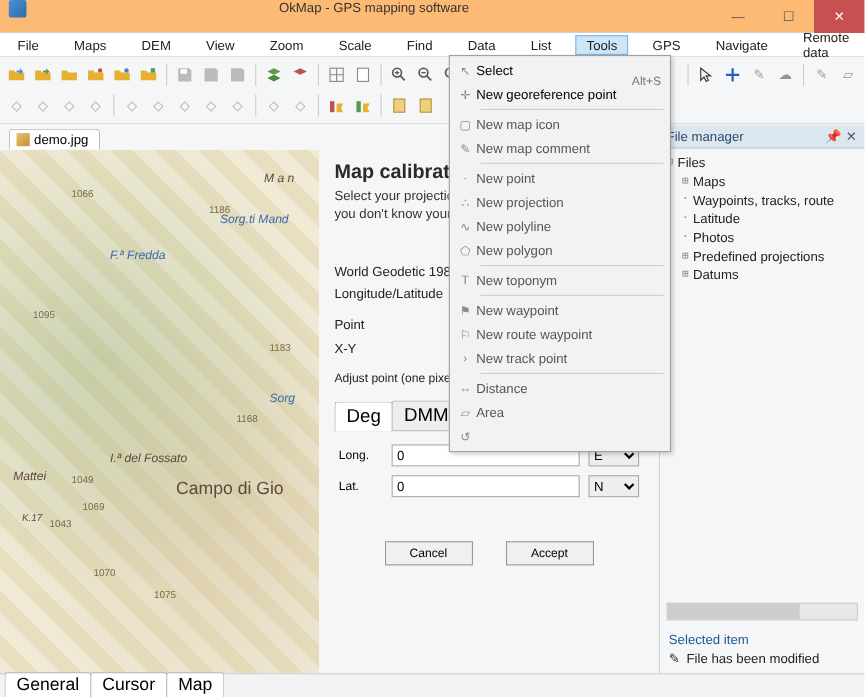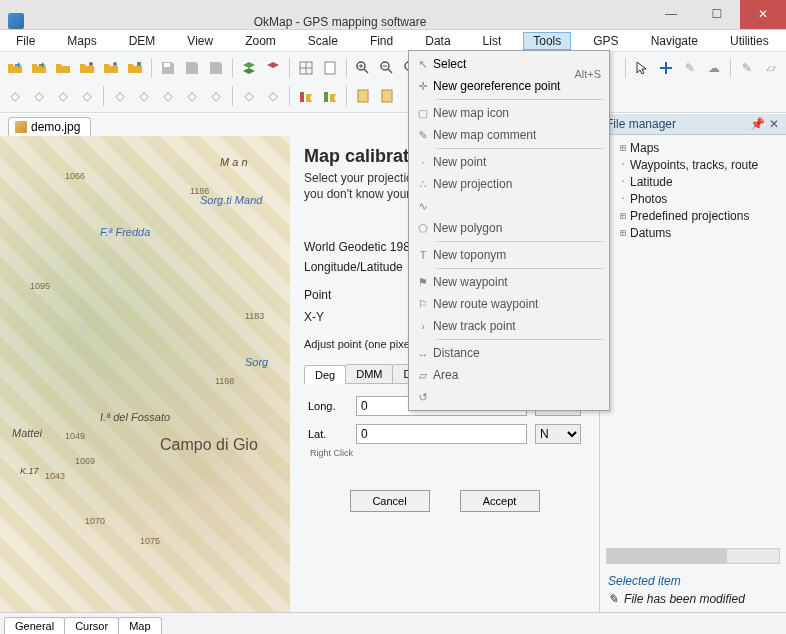--- a/index.html
+++ b/index.html
@@ -1,17 +1,17 @@
 <!DOCTYPE html>
 <html><head>
 <meta charset="utf-8">
 <style>
 * { box-sizing: border-box; margin: 0; padding: 0; font-family: "Segoe UI", Tahoma, sans-serif; font-size: 12px; }
 body { background: #fff; width: 786px; height: 634px; overflow: hidden; position: relative; }
-.titlebar { height: 30px; background: #e5e5e5; display: flex; align-items: flex-end; border-bottom: 1px solid #d0d0d0; }
+.titlebar { height: 30px; background: #fdba74; display: flex; align-items: flex-start; border-bottom: 1px solid #d0d0d0; }
 .titlebar-icon { width: 16px; height: 16px; margin: 0 8px; background: linear-gradient(135deg,#4a90d9,#2e6da4); border-radius: 2px; }
 .titlebar-title { flex: 1; text-align: center; color: #333; font-size: 12px; }
 .titlebar-btns { display: flex; }
 .titlebar-btn { width: 46px; height: 30px; display: flex; align-items: center; justify-content: center; color: #555; }
 .titlebar-btn.close { background: #c75050; color: #fff; }
 .menubar { height: 22px; display: flex; align-items: center; padding: 0 6px; background: #fff; border-bottom: 1px solid #e0e0e0; gap: 12px; }
 .menu-item { padding: 2px 10px; cursor: default; color: #222; }
 .menu-item.open { background: #cde6f7; border: 1px solid #7eb4ea; padding: 1px 9px; }
 .toolbar { background: #f5f6f7; border-bottom: 1px solid #d8d8d8; padding: 2px 4px; }
 .toolbar-row { display: flex; align-items: center; gap: 2px; height: 28px; }
@@ -32,45 +32,45 @@
   position: relative; overflow: hidden; font-family: serif; }
 .map-label { position: absolute; font-style: italic; color: #5a4a3a; font-size: 11px; }
 .map-num { position: absolute; color: #7a6a4a; font-size: 9px; }
 .calib-pane { flex: 1; padding: 10px 14px; background: #f5f6f7; overflow: hidden; }
 .calib-pane h2 { font-size: 18px; font-weight: 600; color: #2a2a2a; margin-bottom: 4px; }
 .calib-desc { font-size: 11px; color: #333; line-height: 1.3; margin-bottom: 14px; }
 .frow { display: flex; align-items: center; margin-bottom: 6px; font-size: 11px; color: #222; }
 .flabel { width: 120px; }
 .fval { }
 .tabstrip { display: flex; margin-top: 14px; border-bottom: 1px solid #bbb; }
-.tabstrip .tab { border: 1px solid #bbb; border-bottom: none; padding: 3px 10px; background: #eee; margin-right: -1px; font-size: 11px; border-radius: 3px 3px 0 0; }
+.tabstrip .tab { border: 1px solid #bbb; border-bottom: none; padding: 3px 10px; background: #eee; margin-right: -1px; font-size: 17px; border-radius: 3px 3px 0 0; }
 .tabstrip .tab.active { background: #fff; position: relative; top: 1px; }
 .coord-form { padding: 12px 4px; }
 .coord-row { display: flex; align-items: center; gap: 8px; margin-bottom: 8px; }
 .coord-row label { width: 40px; font-size: 11px; }
 .coord-row input[type=text] { flex: 1; border: 1px solid #aaa; padding: 2px 4px; height: 20px; background: #fff; }
 .coord-row select { width: 46px; border: 1px solid #aaa; height: 20px; background: #eee; }
 .hint { font-size: 9px; color: #666; margin-left: 2px; margin-top: -4px; }
 .btn-row { display: flex; justify-content: center; gap: 30px; margin-top: 20px; }
 .btn-row button { width: 80px; height: 22px; border: 1px solid #999; background: #f0f0f0; font-size: 11px; }
 .right-pane { flex: 1; background: #f5f6f7; display: flex; flex-direction: column; }
 .fm-header { background: #dbe6ee; border-bottom: 1px solid #b8c8d8; padding: 3px 6px; display: flex; align-items: center; font-size: 11px; color: #2a4a6a; }
 .fm-header .sp { flex: 1; }
 .fm-header .ico { width: 12px; text-align: center; color: #556; cursor: default; }
 .tree { padding: 4px 2px; font-size: 11px; color: #222; flex: 1; }
 .tree-row { display: flex; align-items: center; height: 17px; white-space: nowrap; }
 .tw { width: 14px; text-align: center; color: #888; font-family: monospace; font-size: 10px; }
 .tree-scroll { height: 16px; background: #e8e8e8; margin: 4px 6px; border: 1px solid #ccc; position: relative; }
 .tree-scroll .thumb { position: absolute; left: 0; top: 0; bottom: 0; width: 70%; background: #cdcdcd; }
-.sel-item { padding: 6px 8px; font-size: 11px; font-style: italic; }
+.sel-item { padding: 6px 8px; font-size: 11px; }
 .sel-item .hd { color: #1a5a9a; margin-bottom: 4px; }
 .sel-item .line { display: flex; align-items: center; gap: 6px; color: #222; }
 .sel-item .pen { font-size: 12px; }
 .statusbar { position: absolute; left: 0; right: 0; bottom: 0; height: 22px; background: #f3f3f3; border-top: 1px solid #d0d0d0; display: flex; align-items: flex-end; }
-.status-tab { border: 1px solid #bbb; border-bottom: none; padding: 2px 10px; background: #fff; font-size: 11px; margin-left: -1px; border-radius: 3px 3px 0 0; }
+.status-tab { border: 1px solid #bbb; border-bottom: none; padding: 2px 10px; background: #fff; font-size: 16px; margin-left: -1px; border-radius: 3px 3px 0 0; }
 .status-tab:first-child { margin-left: 4px; }
 .dropdown { position: absolute; top: 50px; left: 408px; width: 202px; background: #f2f2f2; border: 1px solid #a0a0a0; box-shadow: 2px 2px 4px rgba(0,0,0,.2); z-index: 100; padding: 2px; }
 .dd-item { display: flex; align-items: center; height: 22px; padding: 0 6px 0 2px; color: #555; font-size: 12px; }
 .dd-item.enabled { color: #000; }
 .dd-icon { width: 20px; text-align: center; color: #888; font-size: 11px; }
 .dd-label { flex: 1; }
 .dd-accel { color: #777; font-size: 11px; margin-top: 20px; }
 .dd-sep { height: 1px; background: #ccc; margin: 2px 4px 2px 26px; }
 </style>
 </head>
@@ -92,20 +92,21 @@
     <div class="menu-item">DEM</div>
     <div class="menu-item">View</div>
     <div class="menu-item">Zoom</div>
     <div class="menu-item">Scale</div>
     <div class="menu-item">Find</div>
     <div class="menu-item">Data</div>
     <div class="menu-item">List</div>
     <div class="menu-item open">Tools</div>
     <div class="menu-item">GPS</div>
     <div class="menu-item">Navigate</div>
+    <div class="menu-item">Remote data</div>
     <div class="menu-item">Utilities</div>
     <div class="menu-item">Toponyms</div>
   </div>
 
 <div class="toolbar">
   <div class="toolbar-row">
     <div class="tb-btn">
         <svg viewBox="0 0 16 16">
           <path fill="#e8b030" d="M1 4h5l1 2h8v7H1z"></path>
           <path fill="#4a90d9" d="M11 2l3 3-3 3V6H8V4h3z"></path>
@@ -265,21 +266,21 @@
 <div class="content">
   <div class="left-pane">
     <div class="doc-tabs">
       <div class="doc-tab">
         <span class="doc-tab-icon"></span>
         <span>demo.jpg</span>
       </div>
     </div>
     <div class="doc-body">
       <div class="map-img">
-        <span class="map-label" style="top:20px;left:220px">M a n</span>
+        <span class="map-label" style="top:20px;left:240px">M a n</span>
         <span class="map-label" style="top:58px;left:200px;color:#3a6aaa">Sorg.ti Mand</span>
         <span class="map-label" style="top:90px;left:100px;color:#3a6aaa">F.ª Fredda</span>
         <span class="map-label" style="top:220px;left:245px;color:#3a6aaa">Sorg</span>
         <span class="map-label" style="top:275px;left:100px">I.ª del Fossato</span>
         <span class="map-label" style="top:291px;left:12px">Mattei</span>
         <span class="map-label" style="top:300px;left:160px;font-size:16px;font-style:normal">Campo di Gio</span>
         <span class="map-label" style="top:330px;left:20px;font-size:9px">K.17</span>
         <span class="map-num" style="top:35px;left:65px">1066</span>
         <span class="map-num" style="top:50px;left:190px">1186</span>
         <span class="map-num" style="top:145px;left:30px">1095</span>
@@ -329,39 +330,42 @@
           <div class="coord-row">
             <label>Long.</label>
             <input type="text" value="0" style="">
             <select><option>E</option></select>
           </div>
           <div class="coord-row">
             <label>Lat.</label>
             <input type="text" value="0" style="">
             <select><option>N</option></select>
           </div>
-          <div class="hint">Right Click</div>
         </div>
         <div class="btn-row">
           <button>Cancel</button>
           <button>Accept</button>
         </div>
       </div>
     </div>
   </div>
 
   <div class="right-pane">
     <div class="fm-header">
       <span>File manager</span>
       <span class="sp"></span>
       <span class="ico">📌</span>
       <span class="ico" style="margin-left:6px">✕</span>
     </div>
     <div class="tree" id="tree">
         <div class="tree-row">
+          <span class="tw">⊟</span>
+          <span>Files</span>
+        </div>
+        <div class="tree-row">
           <span class="tw"></span>
           <span class="tw">⊞</span>
           <span>Maps</span>
         </div>
         <div class="tree-row">
           <span class="tw"></span>
           <span class="tw">·</span>
           <span>Waypoints, tracks, route</span>
         </div>
         <div class="tree-row">
@@ -427,20 +431,21 @@
     <div class="dd-item">
       <span class="dd-icon">·</span>
       <span class="dd-label">New point</span>
     </div>
     <div class="dd-item">
       <span class="dd-icon">∴</span>
       <span class="dd-label">New projection</span>
     </div>
     <div class="dd-item">
       <span class="dd-icon">∿</span>
+      <span class="dd-label">New polyline</span>
     </div>
     <div class="dd-item">
       <span class="dd-icon">⬠</span>
       <span class="dd-label">New polygon</span>
     </div>
     <div class="dd-sep"></div>
     <div class="dd-item">
       <span class="dd-icon">T</span>
       <span class="dd-label">New toponym</span>
     </div>

